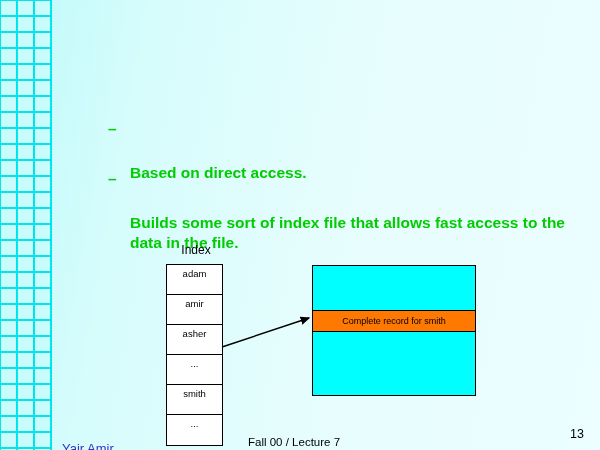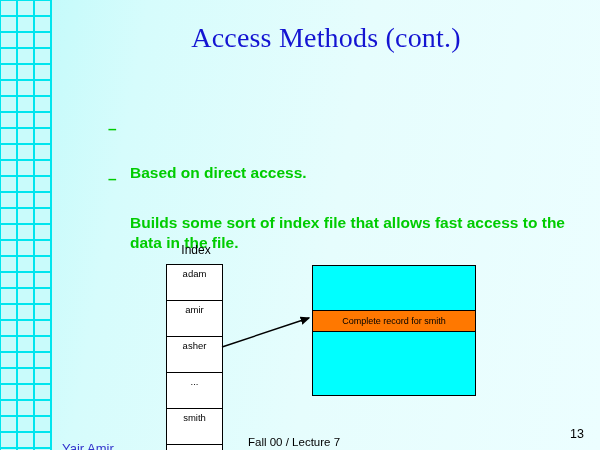--- a/index.html
+++ b/index.html
@@ -111,21 +111,21 @@
   #index-table {
     position: absolute;
     left: 166px;
     top: 264px;
     width: 57px;
     border: 1.5px solid #000000;
     box-sizing: border-box;
     background: #ffffff;
   }
   #index-table .idx-row {
-    height: 36px;
+    height: 30px;
     line-height: 18px;
     text-align: center;
     font-size: 9.5px;
     color: #000000;
     border-bottom: 1.5px solid #000000;
     box-sizing: border-box;
     background: #ffffff;
   }
   #index-table .idx-row:last-child {
     border-bottom: none;
@@ -191,21 +191,20 @@
   }
 </style>
 </head>
 <body>
 
 <div id="slide">
 
   <div id="grid-decoration"></div>
   <div id="grid-edge"></div>
 
-  <div id="slide-title">Access Methods (cont.)</div>
 
 
   <div class="sub-bullet" id="sub-bullet-0">
     <span class="dash">–</span><span class="sub-text">Based on direct access.</span>
   </div>
   <div class="sub-bullet" id="sub-bullet-2">
     <span class="dash">–</span><span class="sub-text">Builds some sort of index file that allows fast access to the data in the file.</span>
   </div>
 
   <div id="index-label">Index</div>

